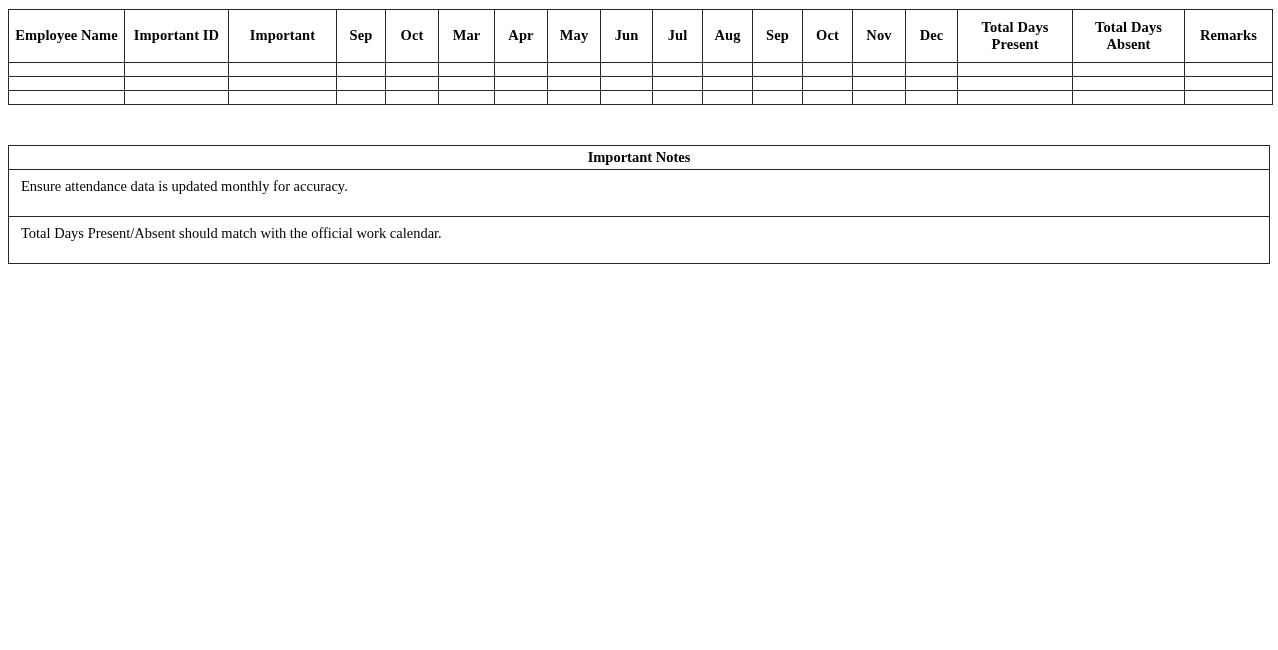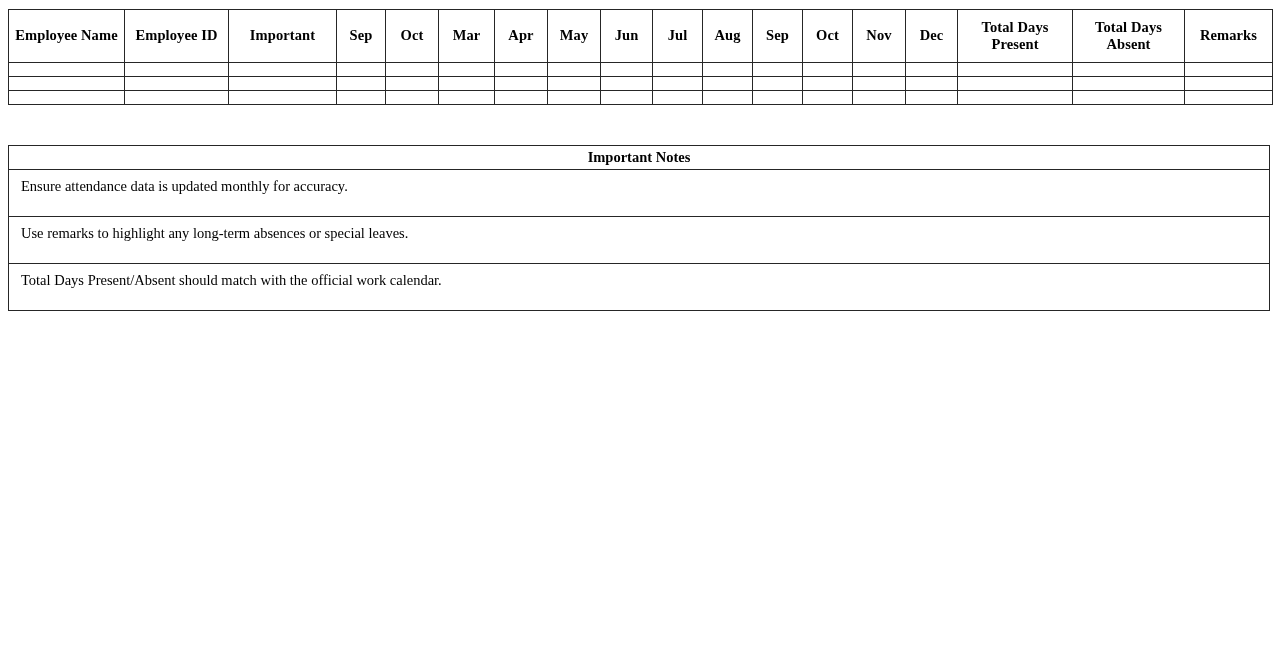--- a/index.html
+++ b/index.html
@@ -122,21 +122,21 @@
         <col style="width:50px">
         <col style="width:53px">
         <col style="width:52px">
         <col style="width:115px">
         <col style="width:112px">
         <col style="width:88px">
       </colgroup>
       <thead>
         <tr>
           <th>Employee Name</th>
-          <th>Employee ID</th>
+          <th>Important ID</th>
           <th>Important</th>
           <th>Sep</th>
           <th>Oct</th>
           <th>Mar</th>
           <th>Apr</th>
           <th>May</th>
           <th>Jun</th>
           <th>Jul</th>
           <th>Aug</th>
           <th>Sep</th>
@@ -218,22 +218,19 @@
       <thead>
         <tr>
           <th class="notes-header">Important Notes</th>
         </tr>
       </thead>
       <tbody>
         <tr>
           <td class="note-cell">Ensure attendance data is updated monthly for accuracy.</td>
         </tr>
         <tr>
-          <td class="note-cell">Use remarks to highlight any long-term absences or special leaves.</td>
-        </tr>
-        <tr>
           <td class="note-cell">Total Days Present/Absent should match with the official work calendar.</td>
         </tr>
       </tbody>
     </table>
   </div>
 
 </div>
 
 </body></html>

